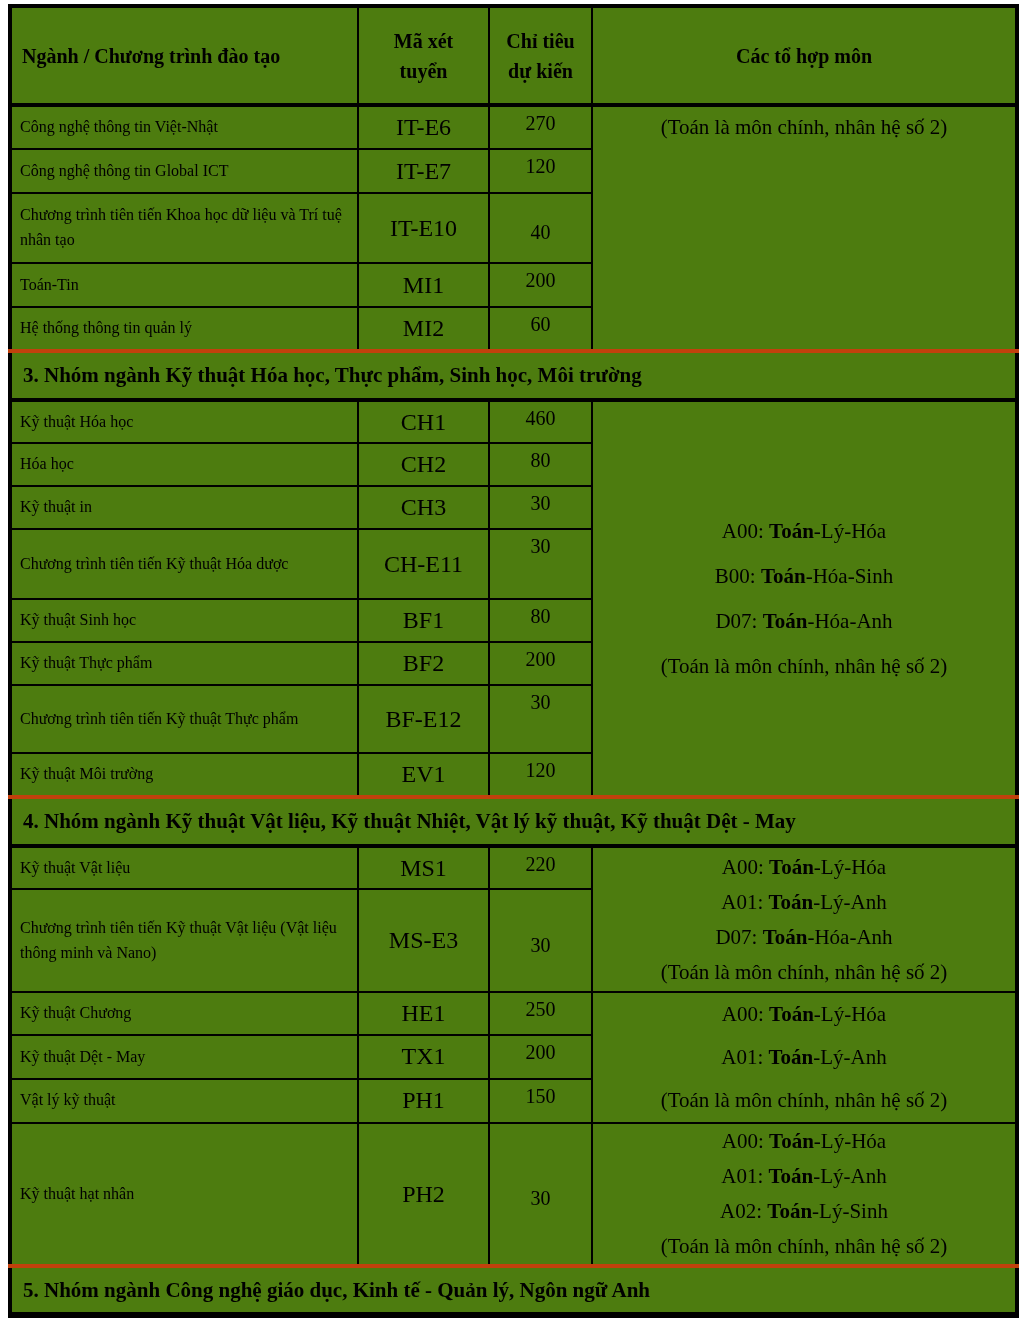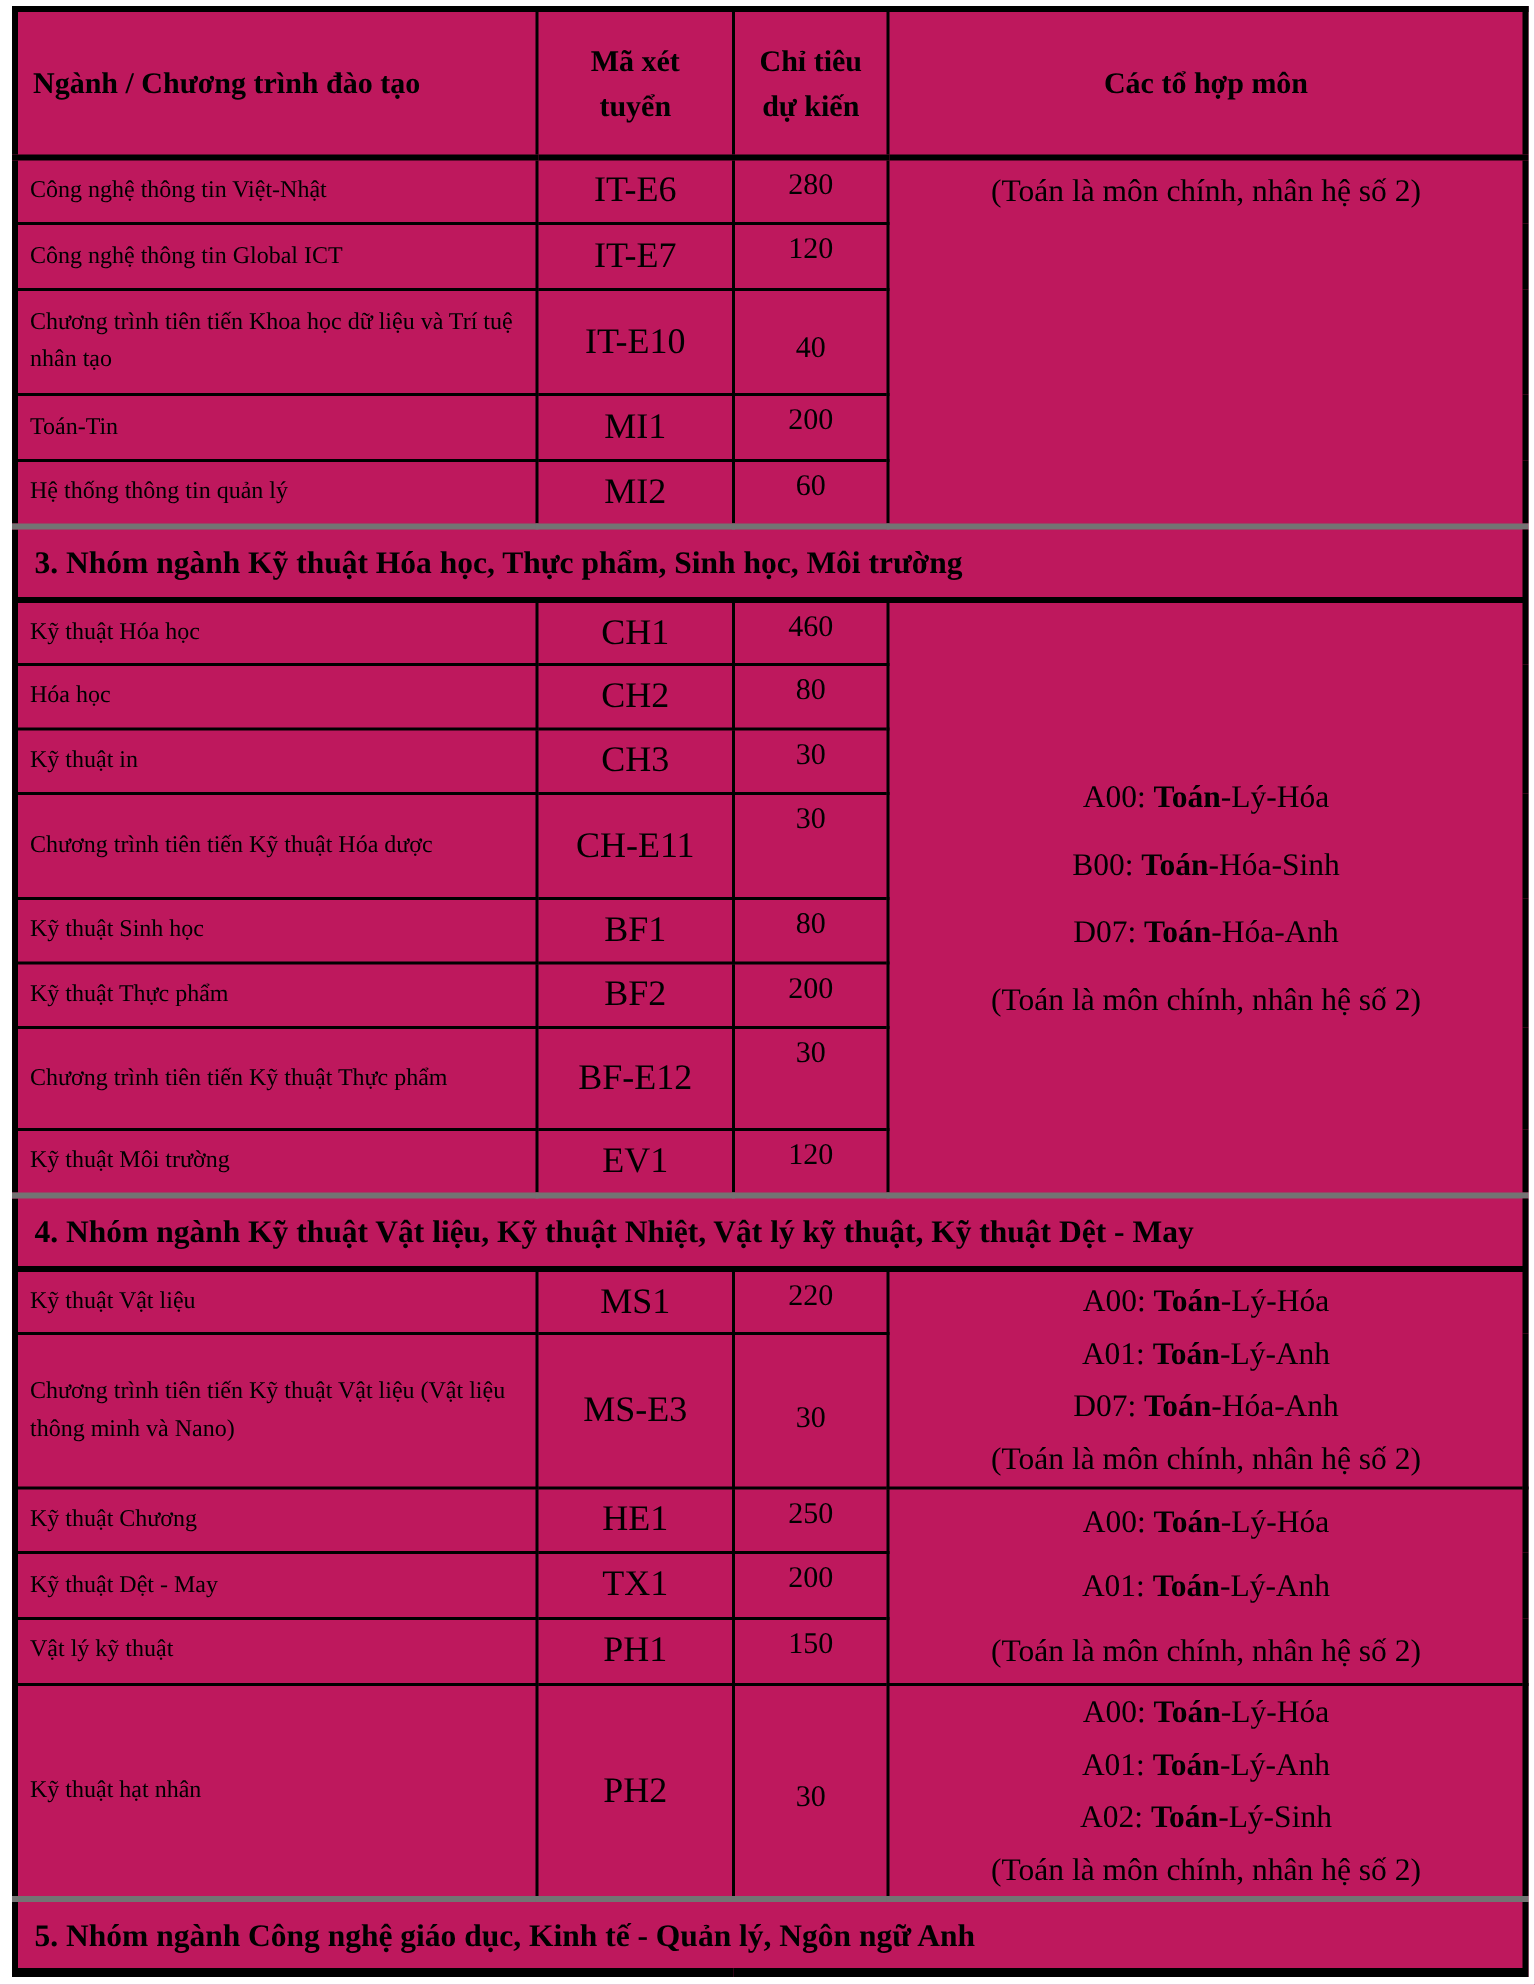--- a/index.html
+++ b/index.html
@@ -16,21 +16,21 @@
   }
   .sheet {
     padding: 4px 8px 0 8px;
   }
   table.adm {
     border-collapse: collapse;
     table-layout: fixed;
     width: 1007px;
     border: 4px solid #000;
     border-bottom: 6px solid #000;
-    background: #be185d;
+    background: #4d7c0f;
   }
   .adm th, .adm td {
     border: 2px solid #000;
     overflow: hidden;
   }
   
   tr.hdr th {
     font-size: 20px;
     font-weight: bold;
     text-align: center;
@@ -38,21 +38,21 @@
     line-height: 1.5;
     border-bottom: 4px solid #000;
     padding: 0 10px;
   }
   tr.hdr th.left {
     text-align: left;
     padding-left: 10px;
   }
   
   tr.section td {
-    border-top: 4px solid #737373;
+    border-top: 4px solid #c2410c;
     border-bottom: 4px solid #000;
     font-weight: bold;
     font-size: 21px;
     text-align: left;
     vertical-align: middle;
     padding: 0 0 0 11px;
   }
   
   td.name {
     font-size: 16px;
@@ -117,21 +117,21 @@
         <tr class="hdr h99">
       <th class="left">Ngành / Chương trình đào tạo</th>
       <th>Mã xét tuyển</th>
       <th>Chỉ tiêu dự kiến</th>
       <th>Các tổ hợp môn</th>
     </tr>
 
     <tr class="h44">
       <td class="name">Công nghệ thông tin Việt-Nhật</td>
       <td class="code">IT-E6</td>
-      <td class="quota">280</td>
+      <td class="quota">270</td>
       <td class="combo top" rowspan="5">
         <div class="combo-note">(Toán là môn chính, nhân hệ số 2)</div>
       </td>
     </tr>
     <tr class="h44">
       <td class="name">Công nghệ thông tin Global ICT</td>
       <td class="code">IT-E7</td>
       <td class="quota">120</td>
     </tr>
     <tr class="h70">

